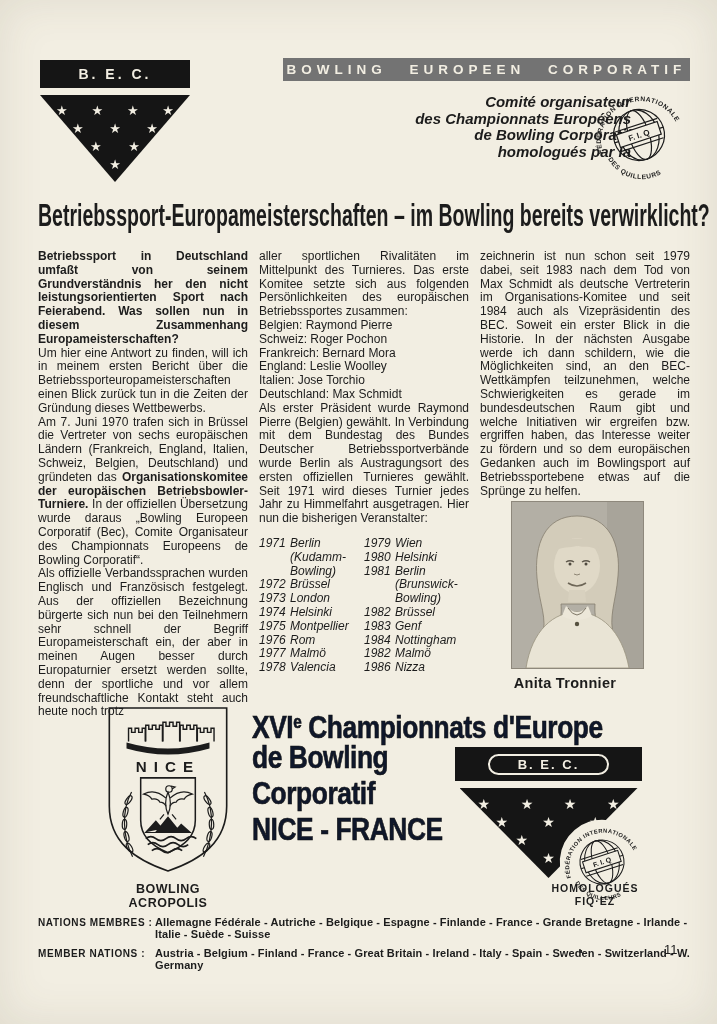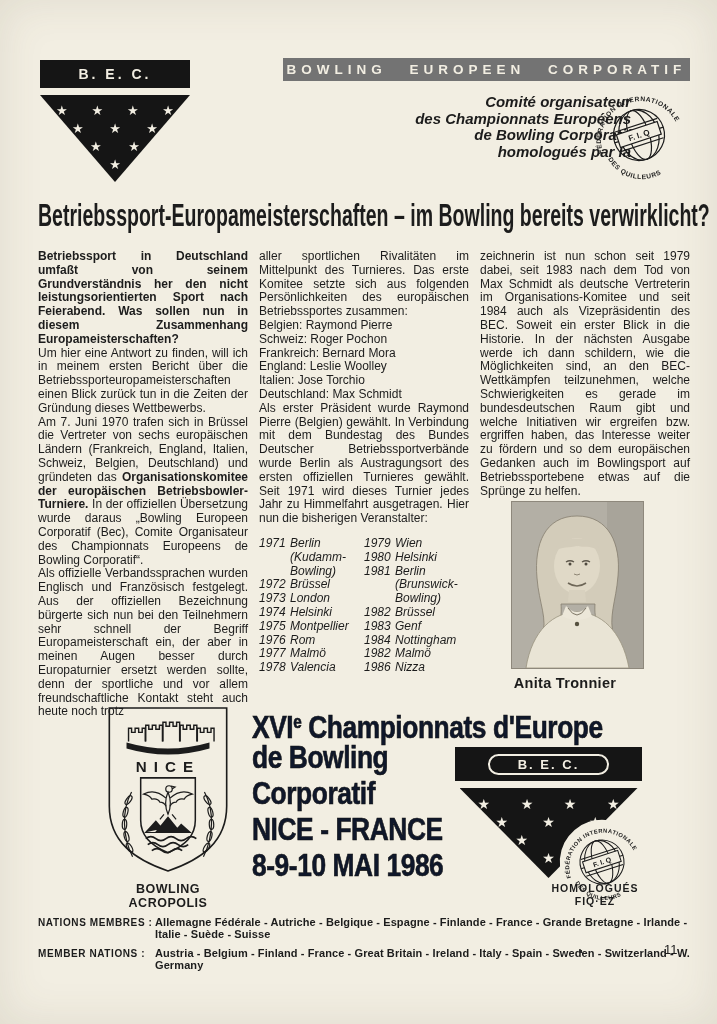--- a/index.html
+++ b/index.html
@@ -314,21 +314,20 @@
         </g>
       </svg>
       <div class="nice-caption">BOWLING ACROPOLIS</div>
     </div>
 
     <div class="ann-lines">
       <div class="ann-line"><span class="cond2"><span>XVI</span><sup>e</sup><span> Championnats d'Europe</span></span></div>
       <div class="ann-line"><span class="cond2">de Bowling</span></div>
       <div class="ann-line"><span class="cond2">Corporatif</span></div>
       <div class="ann-line"><span class="cond2">NICE - FRANCE</span></div>
-      <div class="ann-line"><span class="cond2">8-9-10 MAI 1986</span></div>
     </div>
 
     <div class="bec2">
       <div class="bec-bar">
           <span class="bar-pill">B. E. C.</span>
         </div>
       <div class="tri tri-2">
         <div class="srow r1">
             <span class="star"></span>
             <span class="star"></span>

